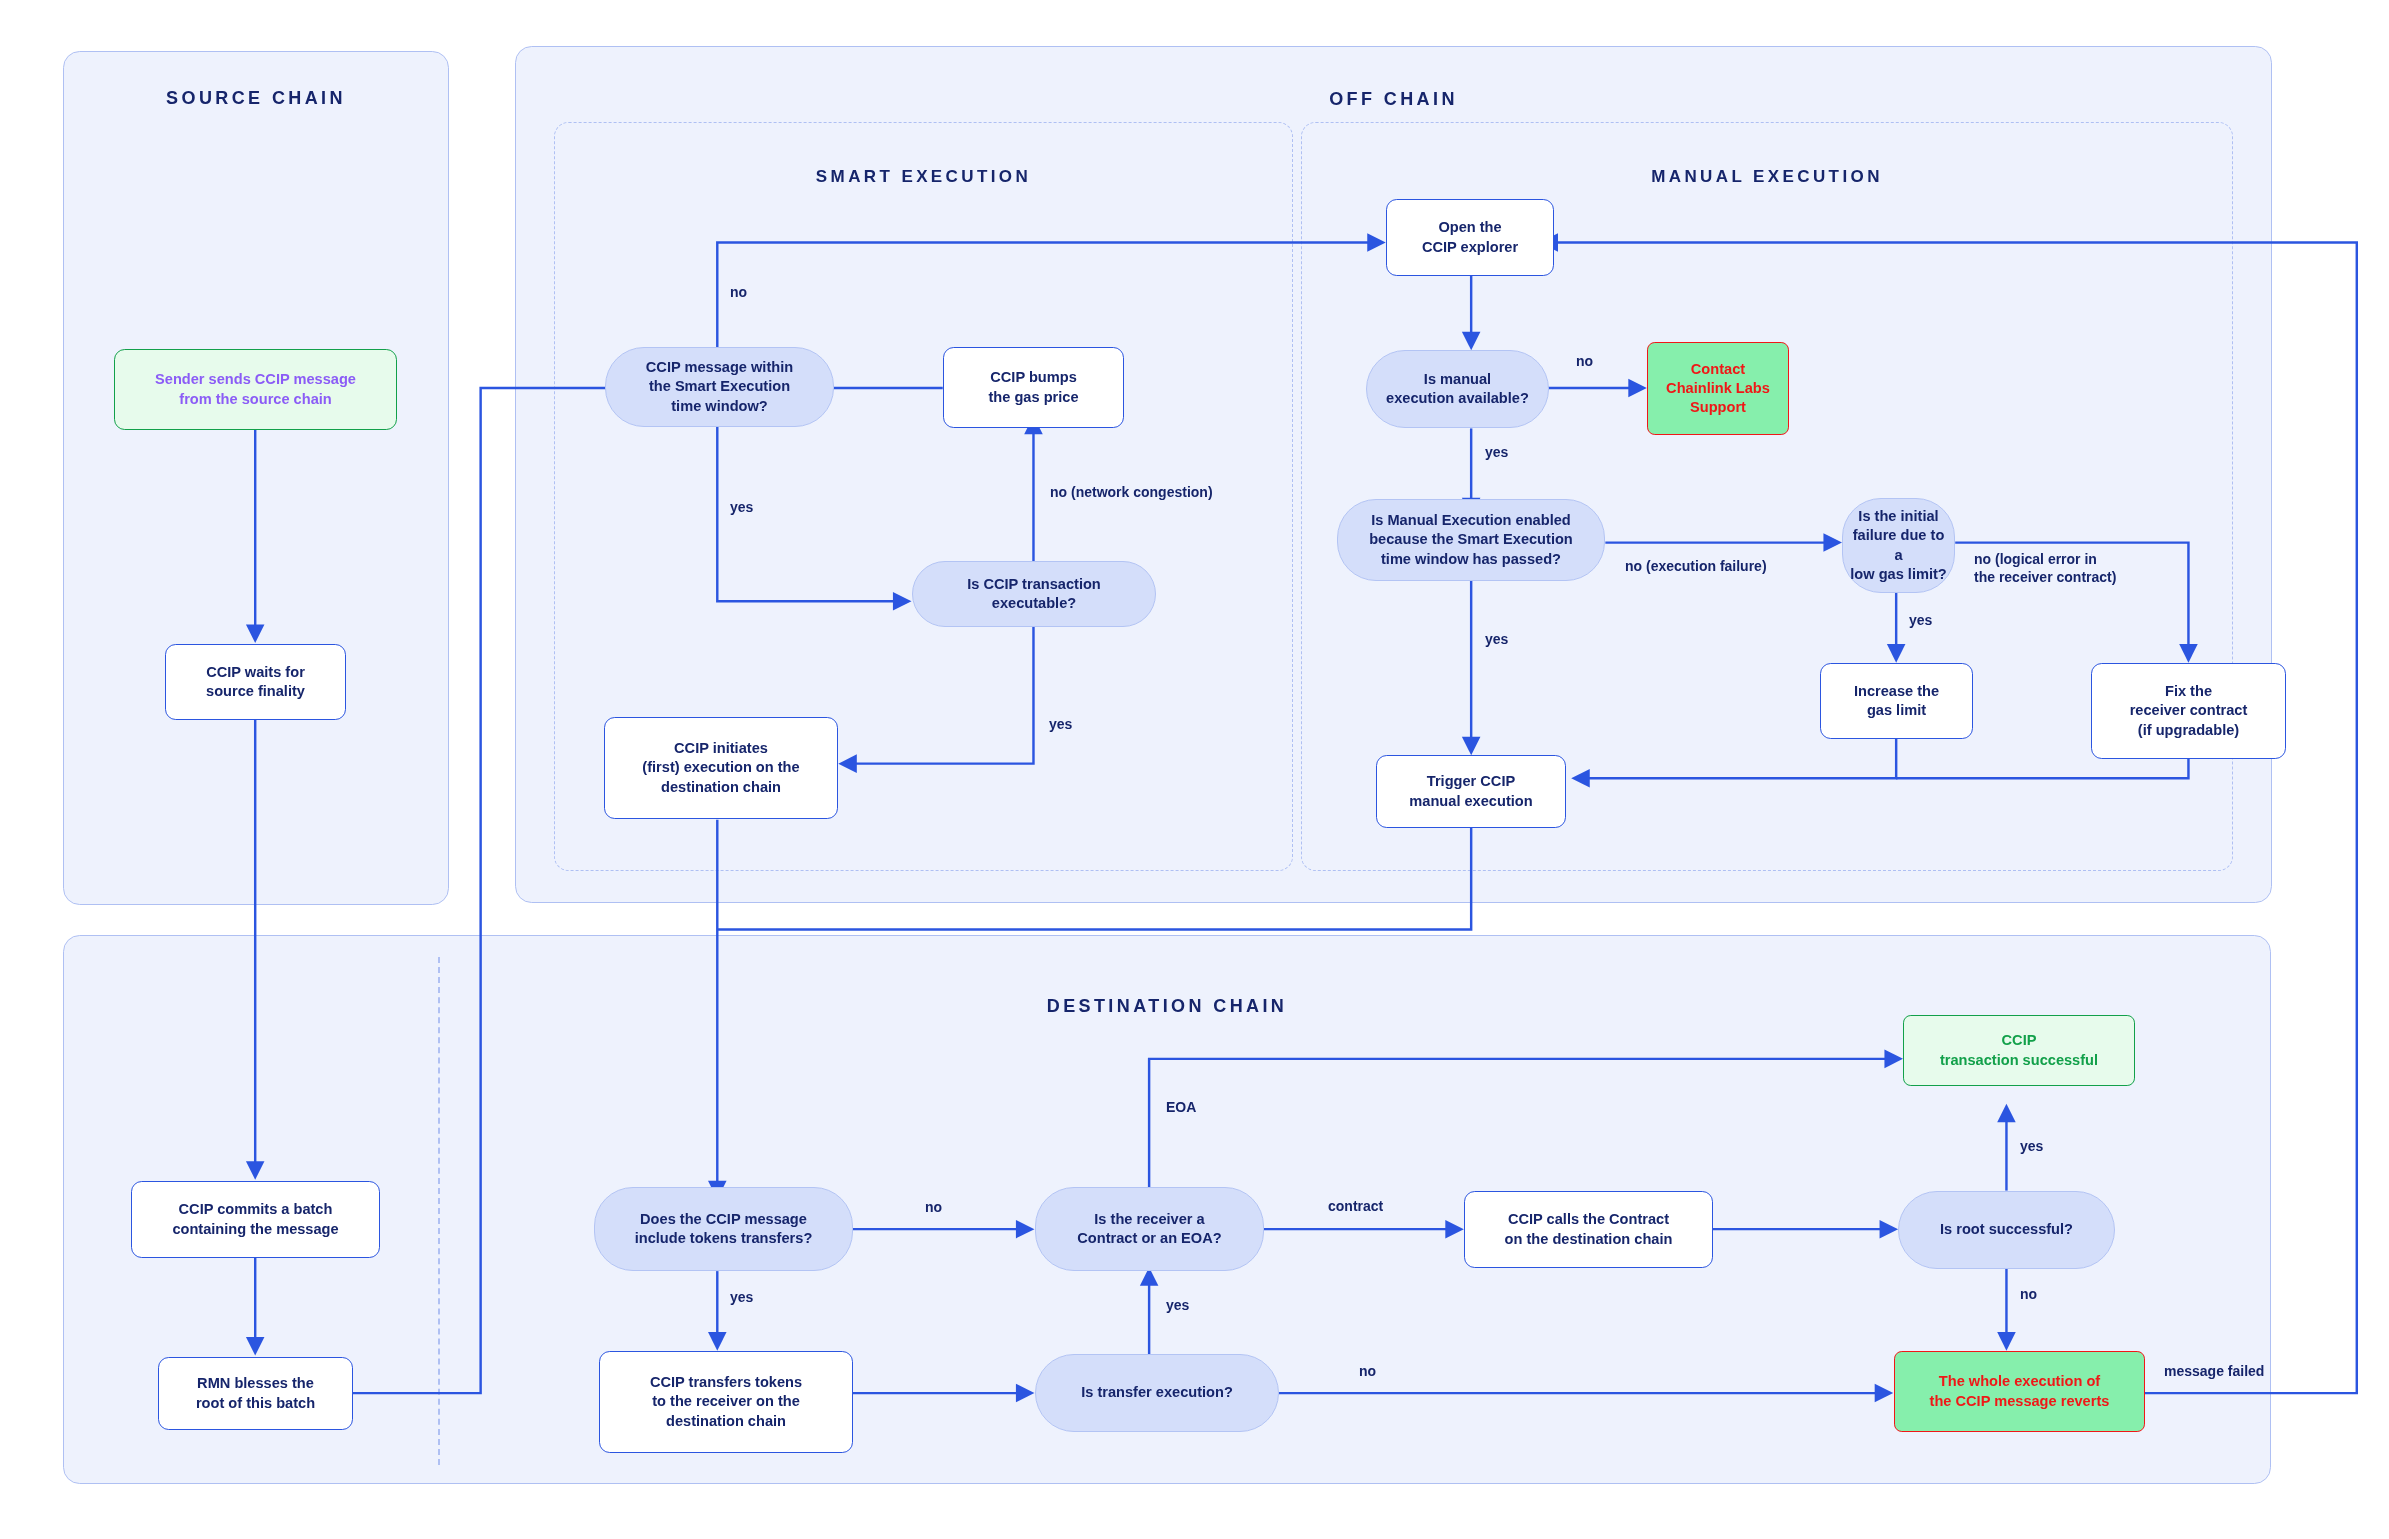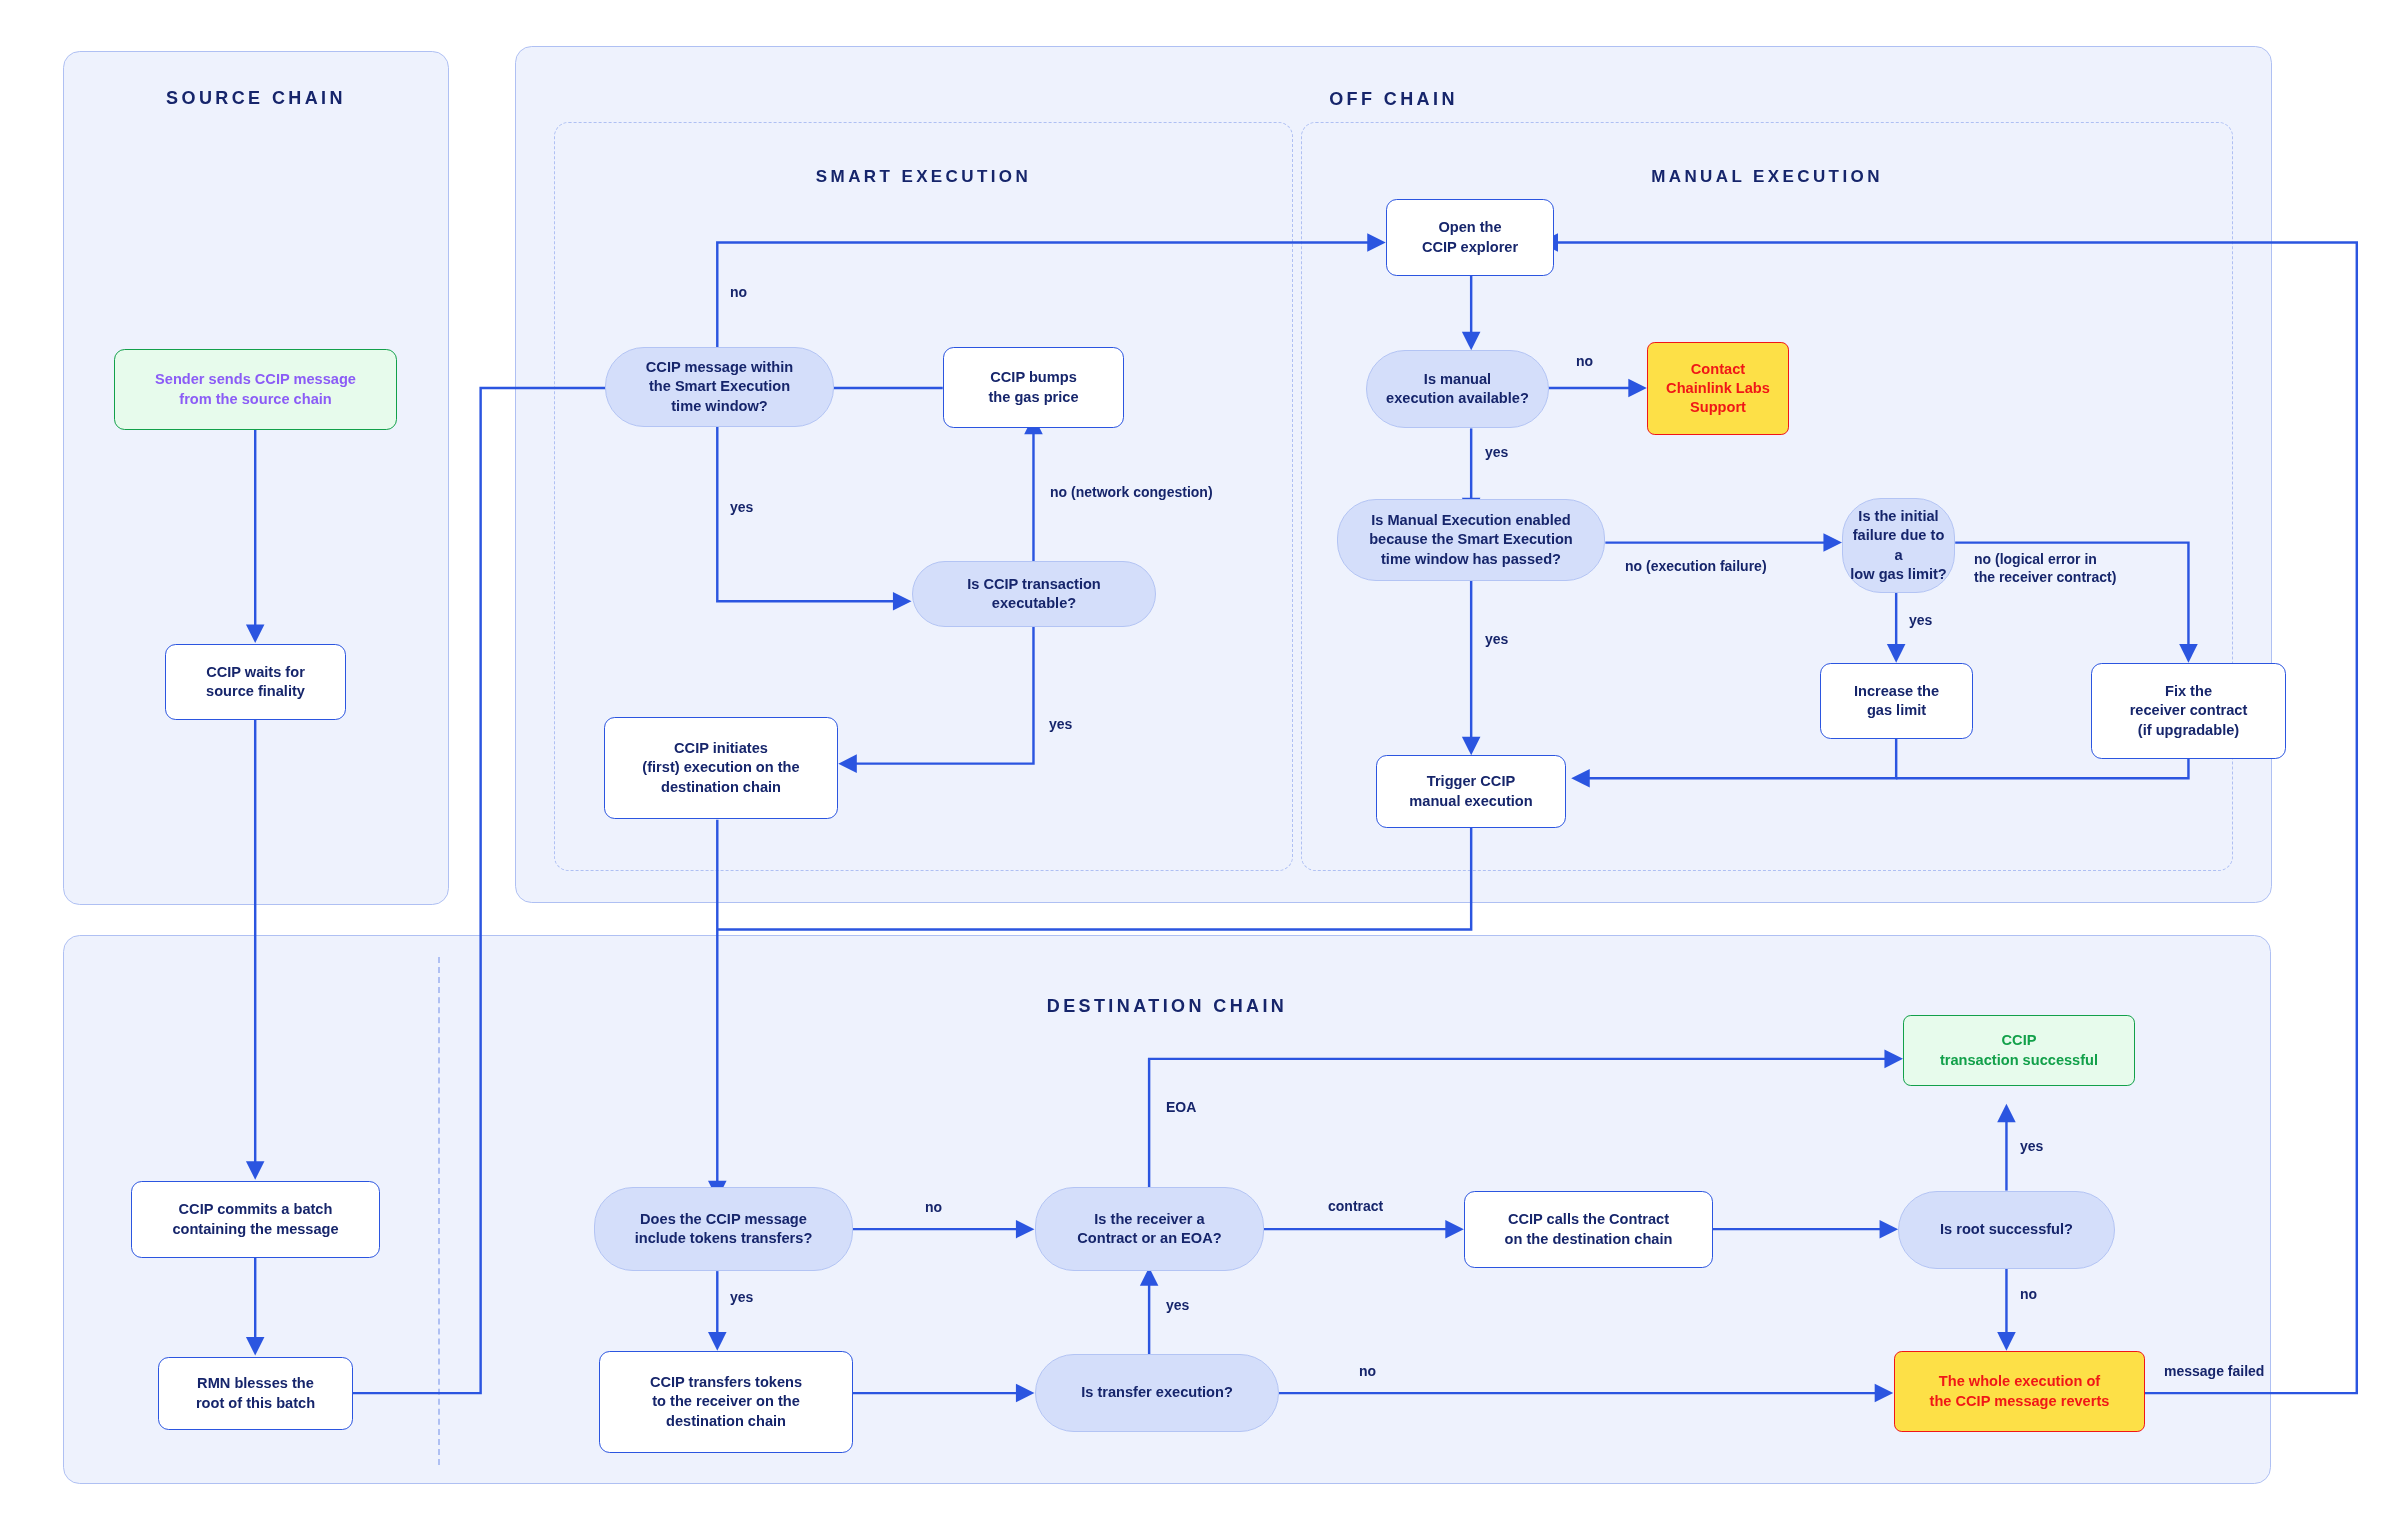--- a/index.html
+++ b/index.html
@@ -75,21 +75,21 @@
     border-radius:10.7px;
     color:#8b5cf6;
   }
   .node.success{
     background:#E7FBEC;
     border:1.7px solid #12A04A;
     border-radius:7.8px;
     color:#12A04A;
   }
   .node.error{
-    background:#fde047;
+    background:#86efac;
     border:1.7px solid #F01717;
     border-radius:7.8px;
     color:#F01717;
   }
 
   
   .elabel{
     position:absolute;
     color:#16256B;
     font-weight:bold;

